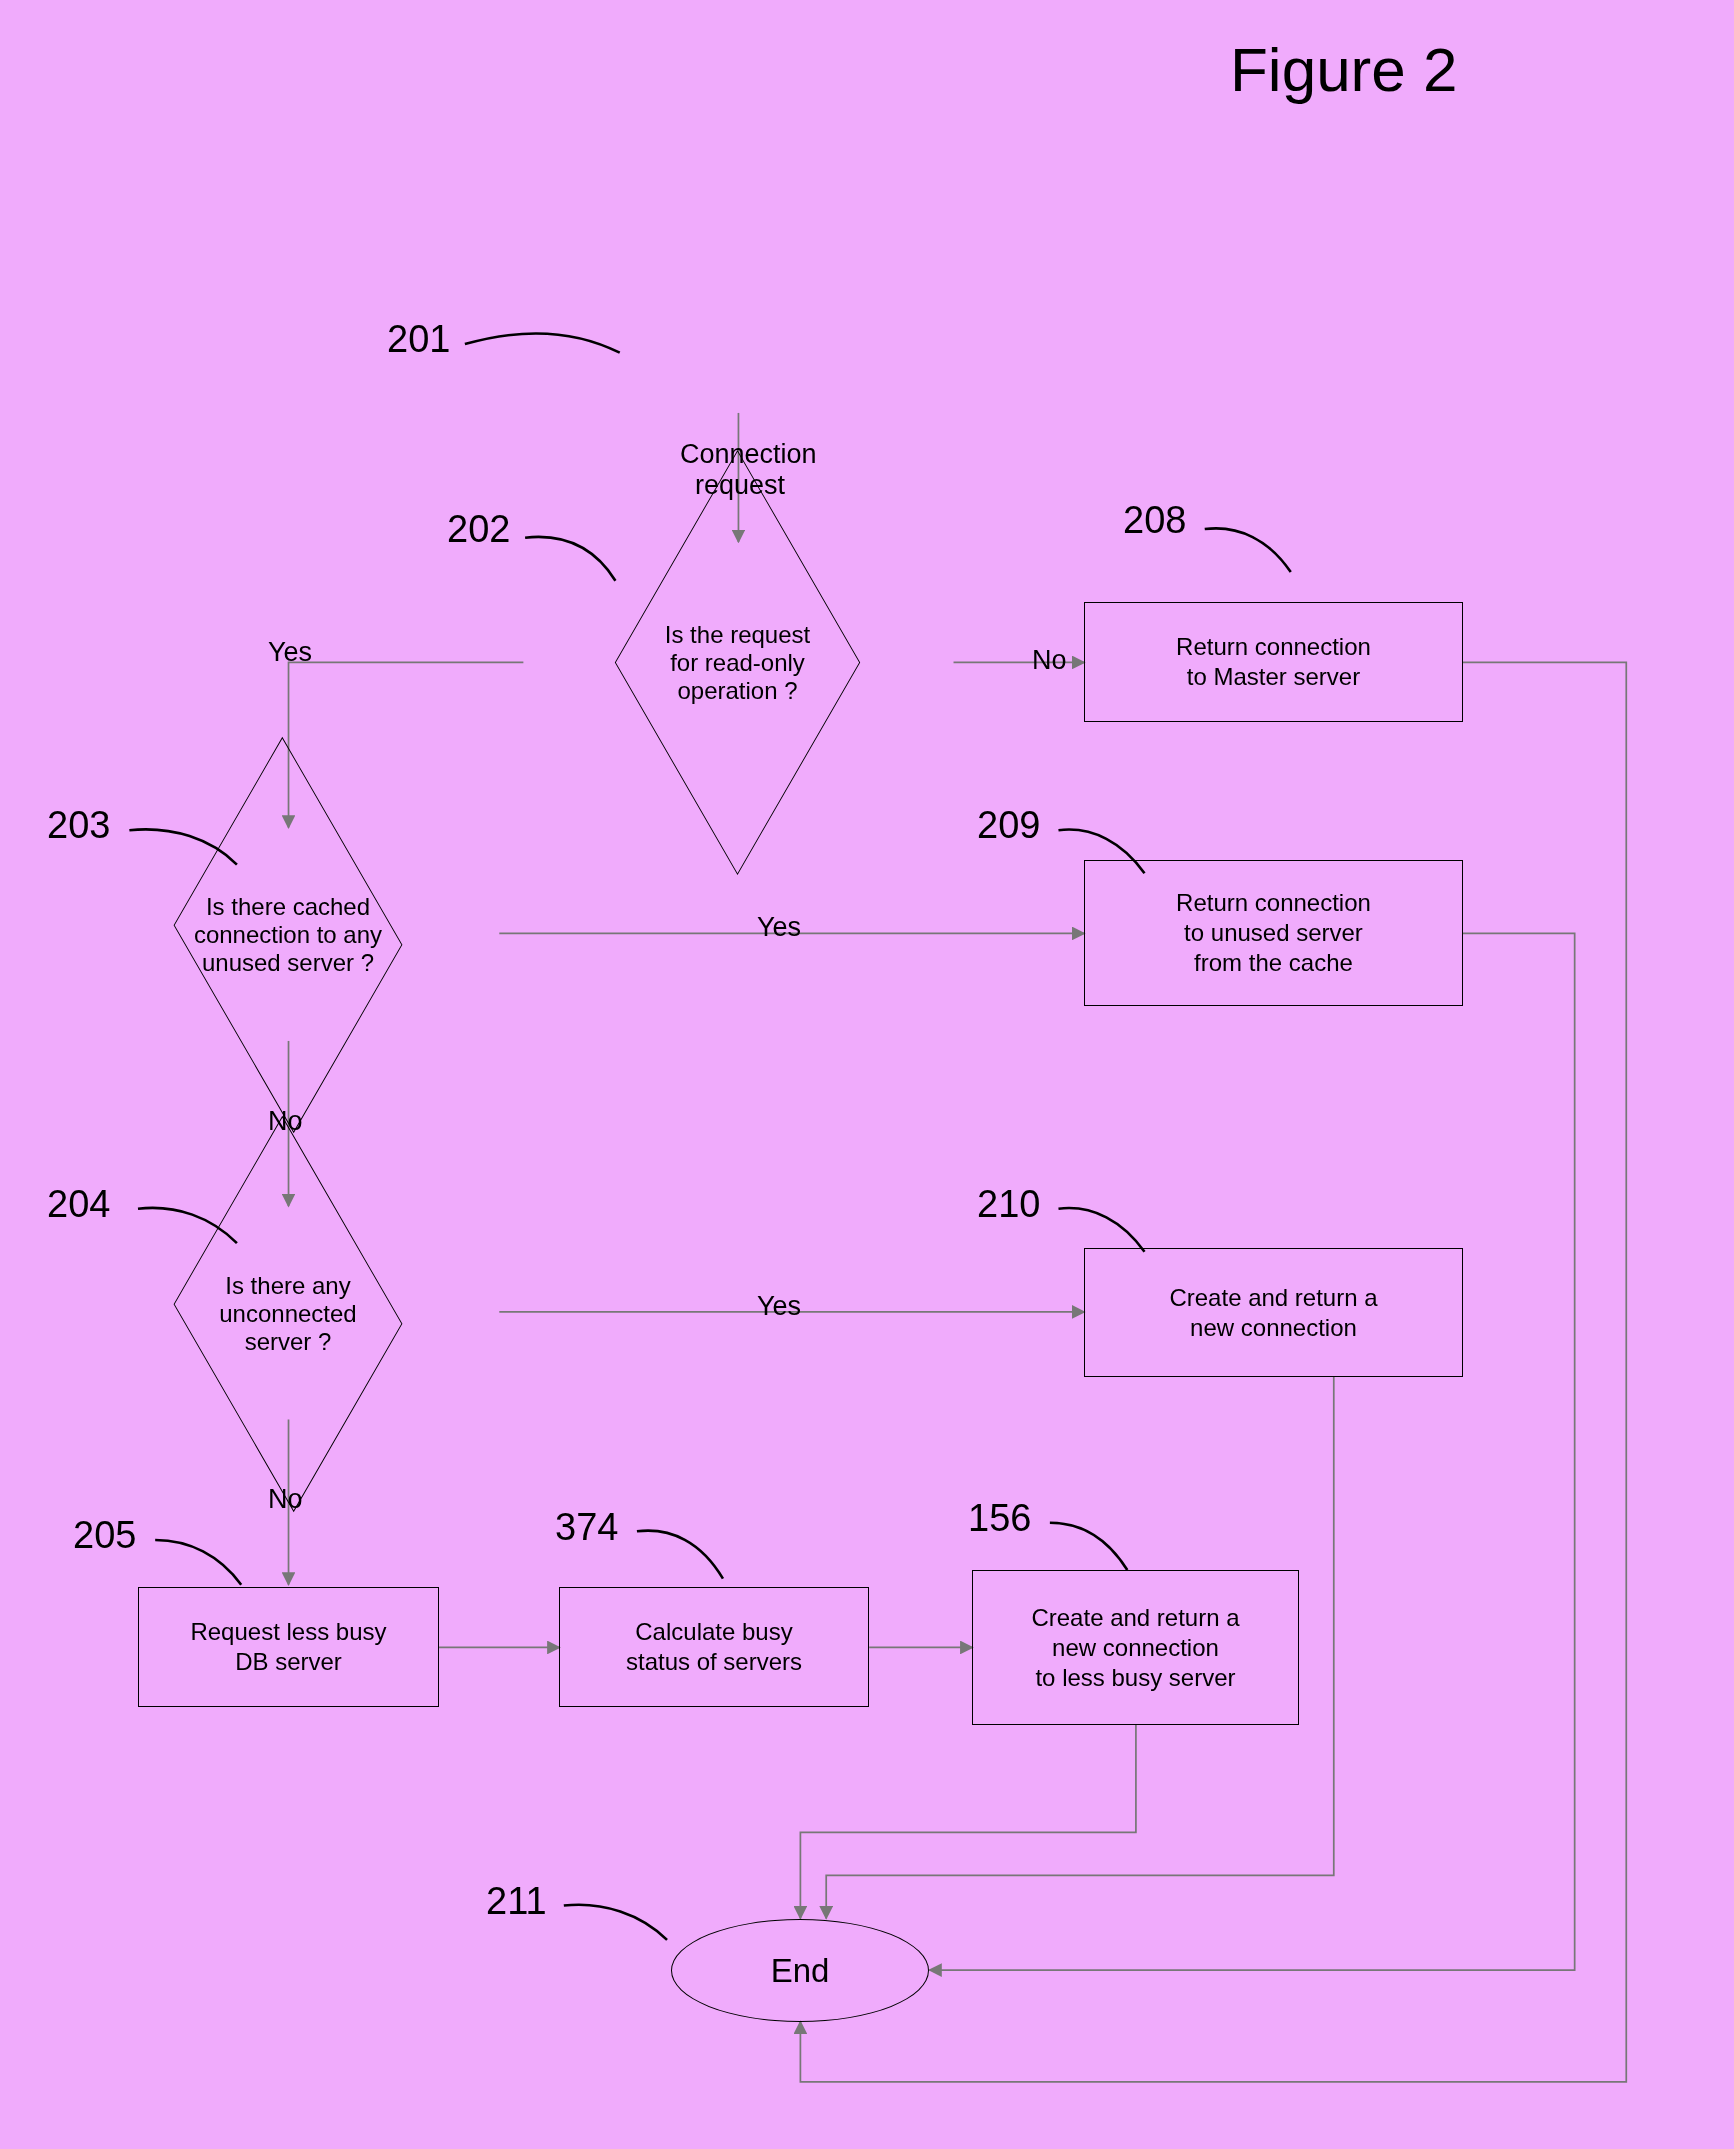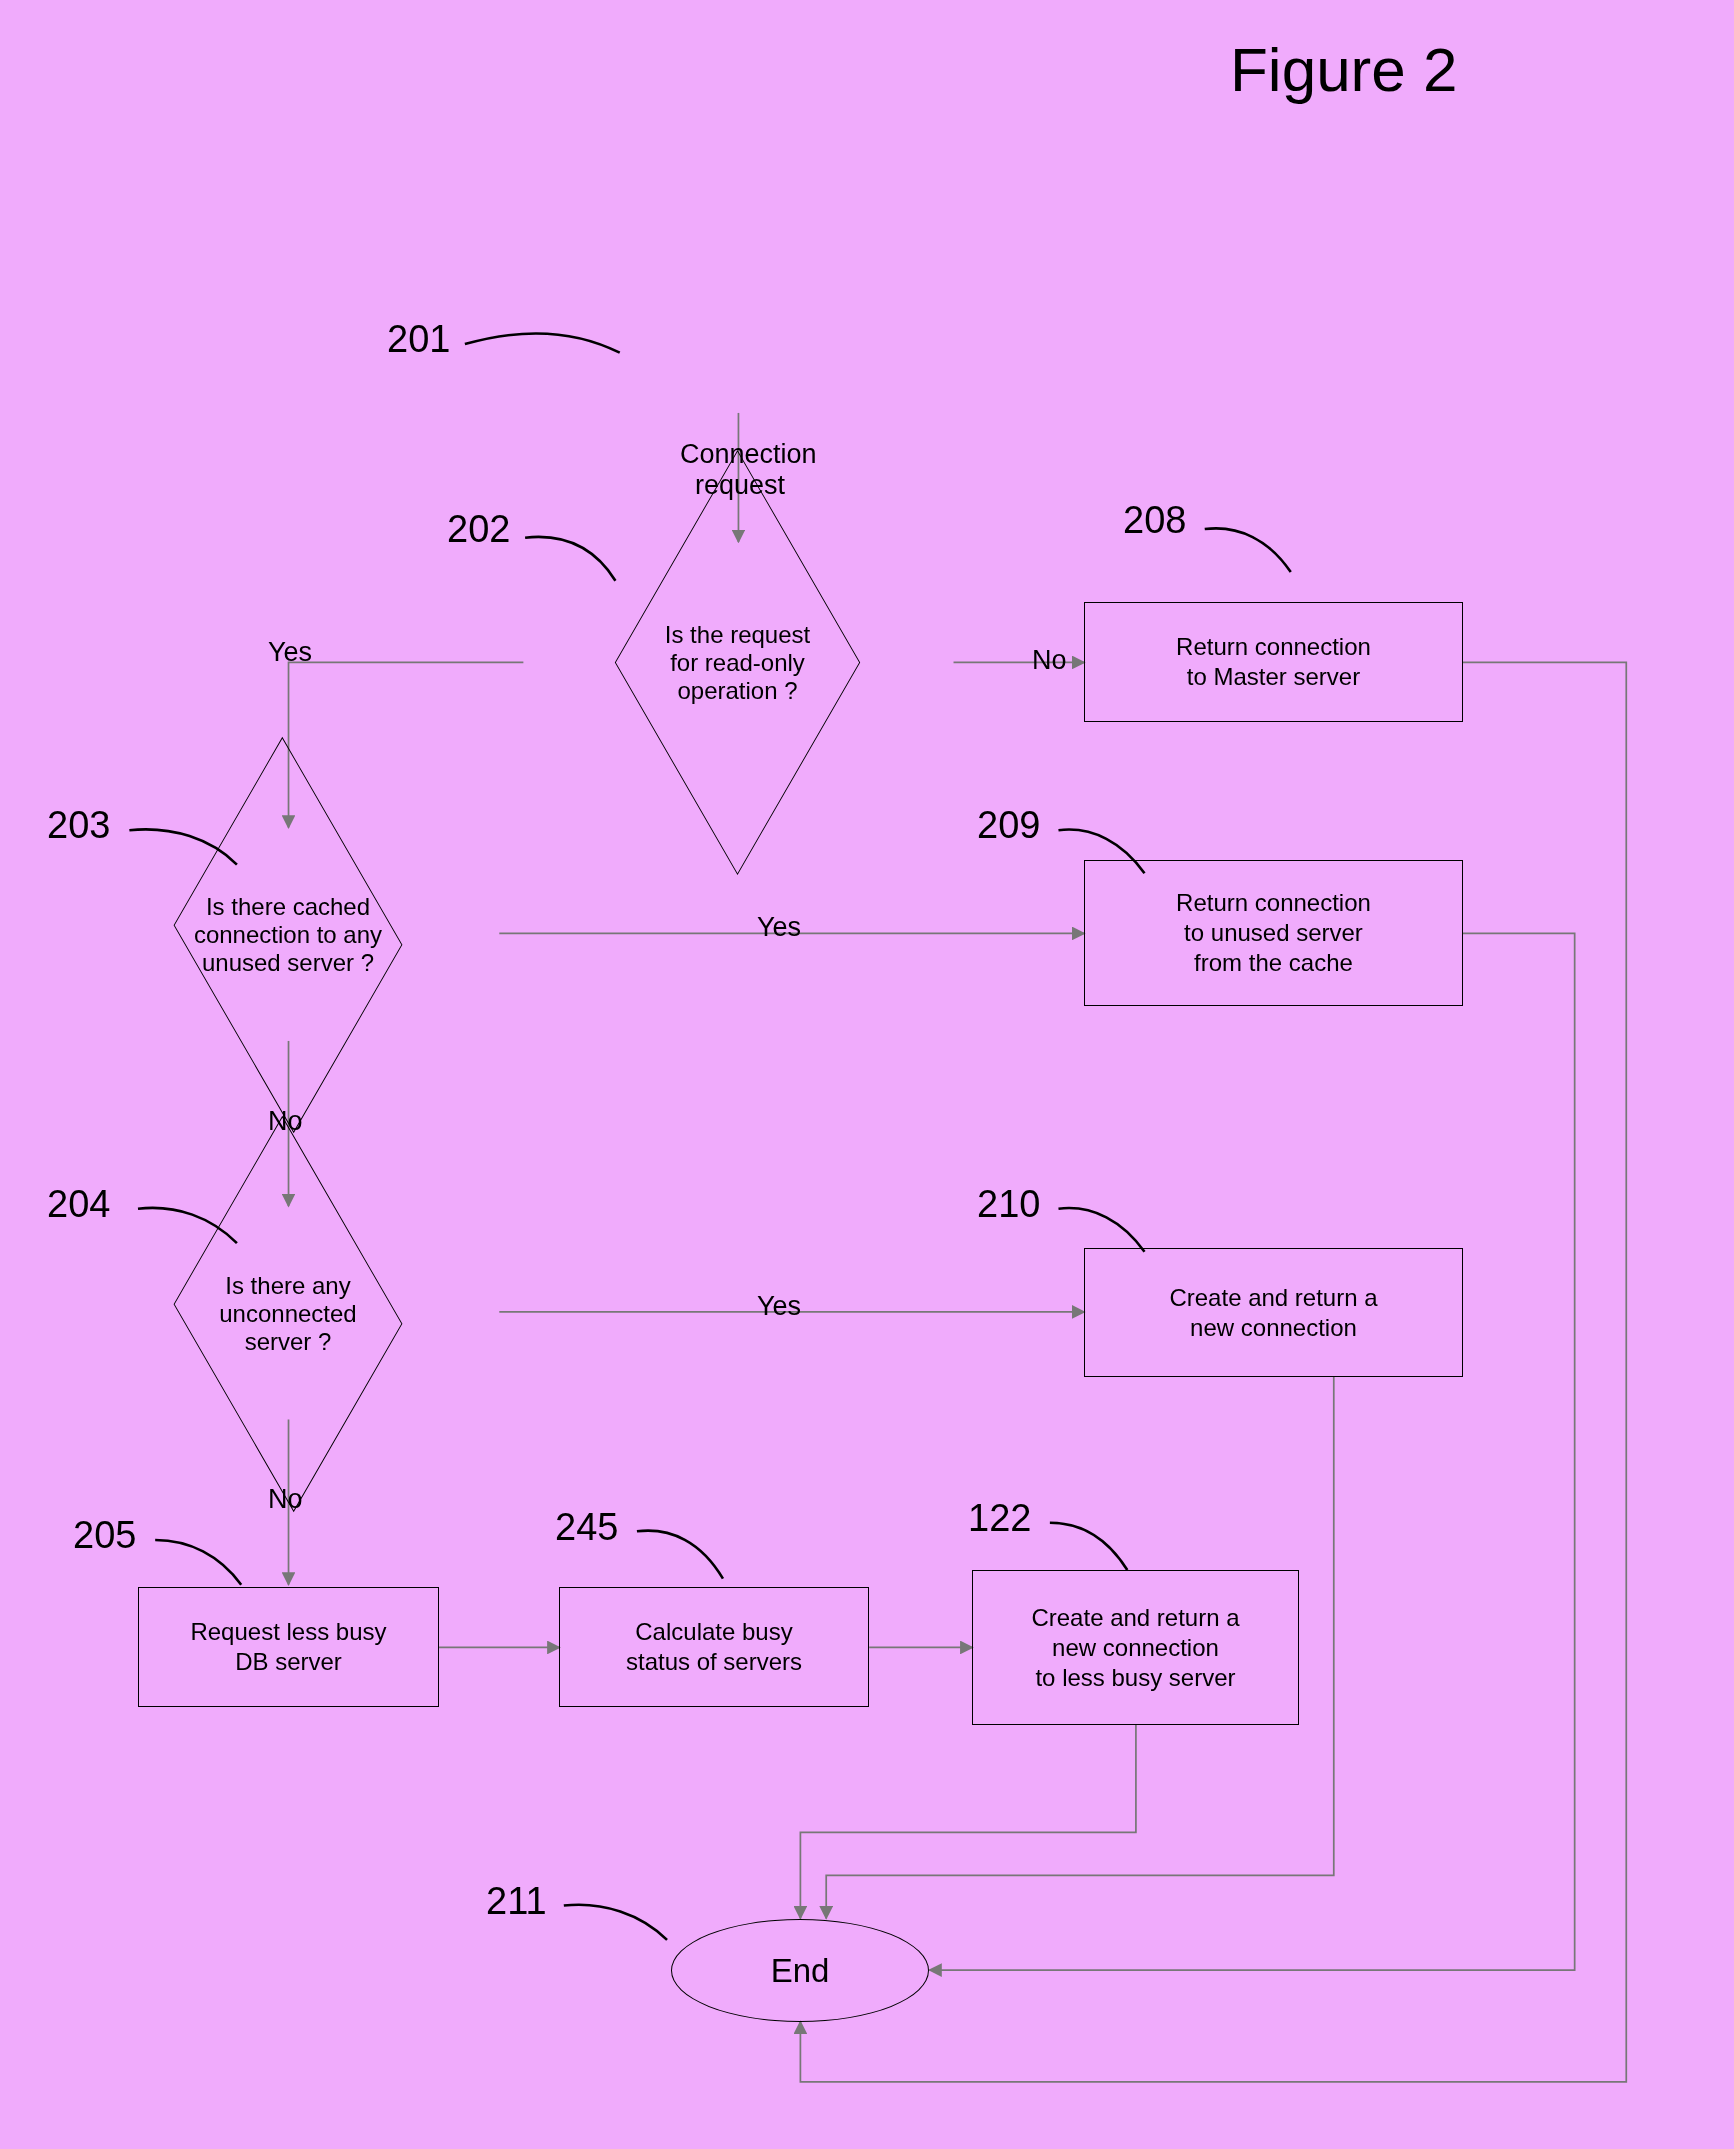--- a/index.html
+++ b/index.html
@@ -155,22 +155,22 @@
     <path class="lead" d="M 1230,1405 C 1270,1400 1305,1420 1330,1455"></path>
 
     <path class="lead" d="M 655,2215 C 700,2210 745,2225 775,2255"></path>
   </svg>
 
   <div class="ref-label" style="left:387px; top:318px;">201</div>
   <div class="ref-label" style="left:447px; top:508px;">202</div>
   <div class="ref-label" style="left:47px;  top:804px;">203</div>
   <div class="ref-label" style="left:47px;  top:1183px;">204</div>
   <div class="ref-label" style="left:73px;  top:1514px;">205</div>
-  <div class="ref-label" style="left:555px; top:1506px;">245</div>
-  <div class="ref-label" style="left:968px;top:1497px;">122</div>
+  <div class="ref-label" style="left:555px; top:1506px;">374</div>
+  <div class="ref-label" style="left:968px;top:1497px;">156</div>
   <div class="ref-label" style="left:1123px;top:499px;">208</div>
   <div class="ref-label" style="left:977px;top:804px;">209</div>
   <div class="ref-label" style="left:977px;top:1183px;">210</div>
   <div class="ref-label" style="left:486px; top:1880px;">211</div>
 
   <div class="edge-label" style="left:680px; top:439px; width:120px;">
     <span style="white-space:pre-line;">Connection
 request</span>
   </div>
   <div class="edge-label" style="left:268px; top:637px;">Yes</div>

